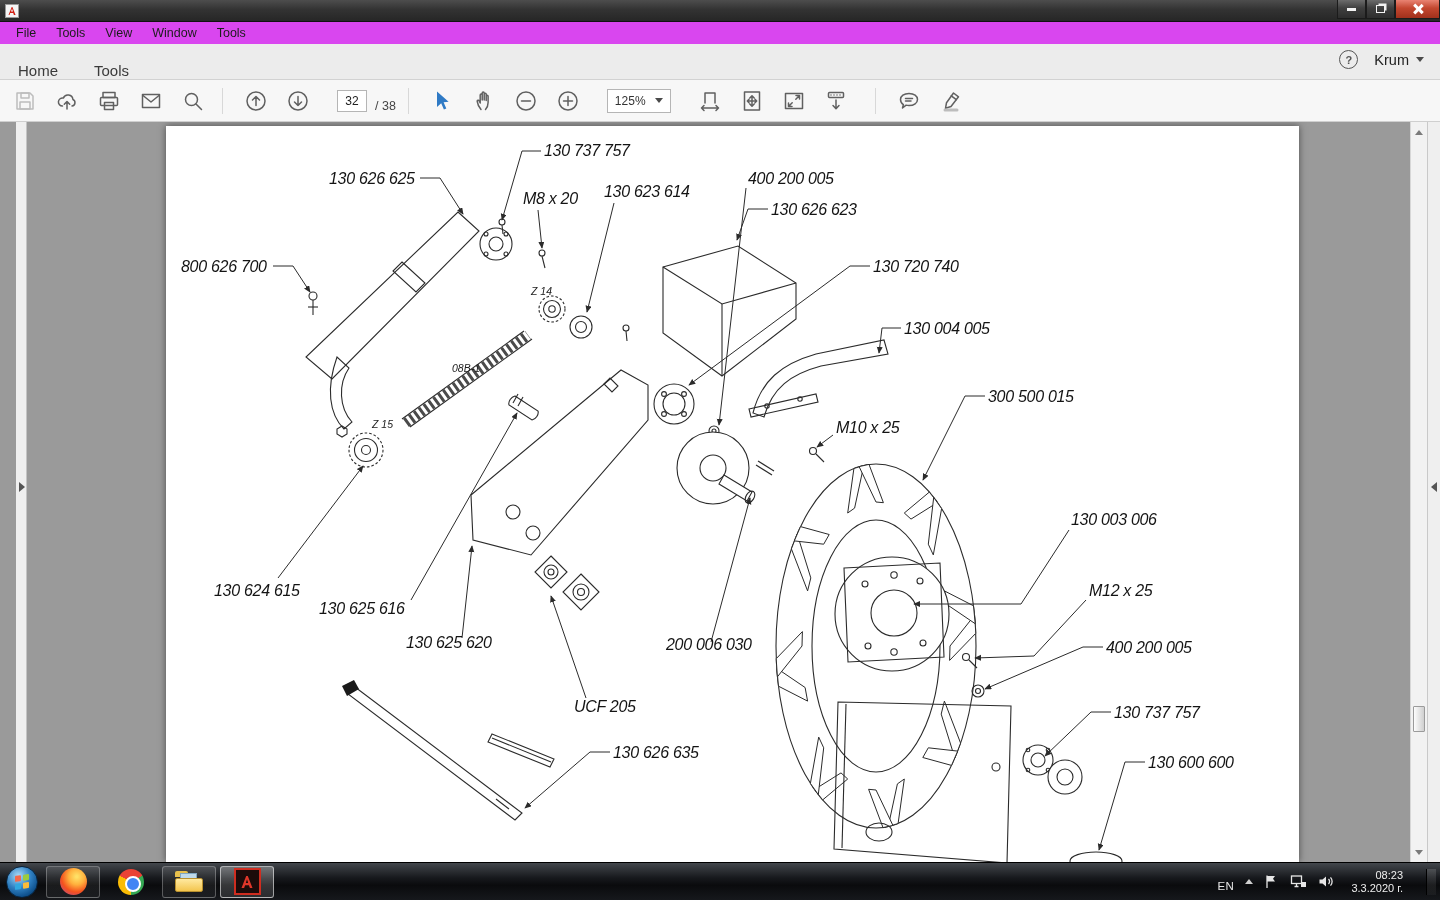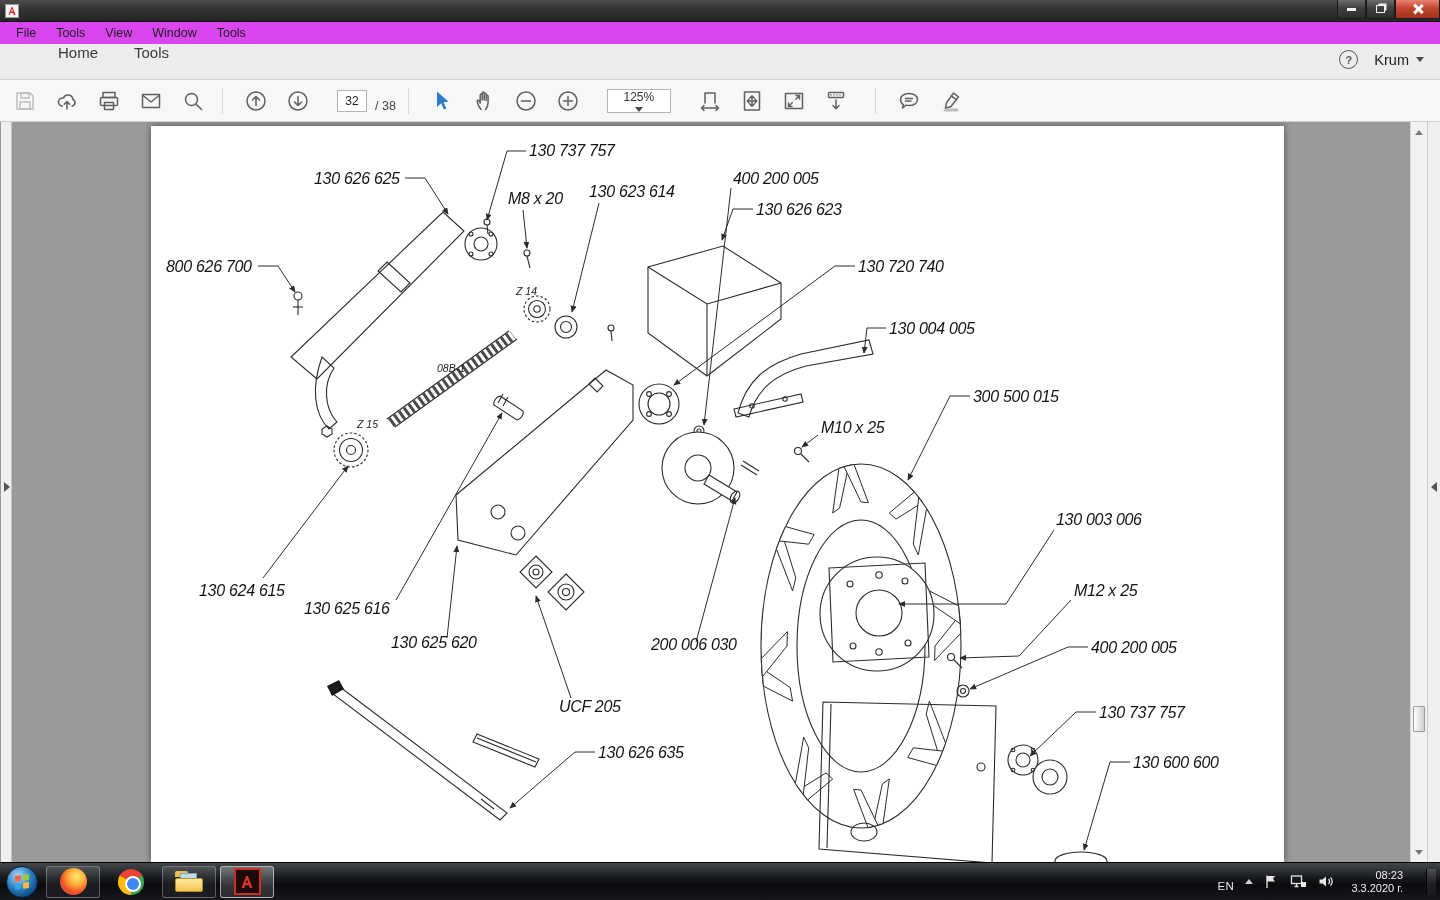--- a/index.html
+++ b/index.html
@@ -20,21 +20,21 @@
   .glyph-close::before,.glyph-close::after{ content:""; position:absolute; left:4px; top:-1px; width:2.5px; height:12px; background:#fff; }
   .glyph-close::before{ transform:rotate(45deg);} .glyph-close::after{ transform:rotate(-45deg);}
 
   
   .menubar { position:absolute; top:22px; left:0; right:0; height:22px; background:#d946ef;
     display:flex; padding-left:6px; font-size:12.5px; color:#1c1c1c; }
   .menu-item { padding:0 10px; height:100%; display:flex; align-items:center; }
 
   
   .tabbar { position:absolute; top:44px; left:0; right:0; height:36px; background:#ececec;
-    border-bottom:1px solid #d2d2d2; display:flex; align-items:flex-start; font-size:15px; color:#3a3a3a;padding-left:40px; }
+    border-bottom:1px solid #d2d2d2; display:flex; align-items:flex-end; font-size:15px; color:#3a3a3a; }
   .tab-plain { padding:0 4px; }
   .tab-home { margin-left:14px; } .tab-tools { margin-left:28px; }
   .doc-tab { margin-left:24px; height:36px; width:182px; background:#f7f7f7;
     border:1px solid #c9c9c9; border-bottom:none; display:flex; align-items:center; justify-content:center;
     gap:10px; font-size:13px; color:#444; position:relative; top:1px; }
   .doc-tab .close-x { color:#777; font-size:13px; line-height:1; padding:0 2px; }
   .top-right { position:absolute; right:16px; top:50px; display:flex; align-items:center; gap:16px; }
   .help-circle { width:19px; height:19px; border:1.6px solid #555; border-radius:50%;
     display:flex; align-items:center; justify-content:center; font-size:11px; color:#555; font-weight:bold; }
   .user-area { display:flex; align-items:center; gap:7px; font-size:14.5px; color:#222; }
@@ -42,27 +42,27 @@
 
   
   .toolbar { position:absolute; top:80px; left:0; right:0; height:42px; background:#f7f7f7;
     border-bottom:1px solid #cfcfcf; display:flex; align-items:center; padding-left:12px; }
   .tool-btn { width:26px; height:26px; margin-right:16px; display:flex; align-items:center; justify-content:center; }
   .tool-sep { width:1px; height:26px; background:#d8d8d8; margin:0 8px 0 0; }
   .page-box { width:30px; height:22px; border:1px solid #b5b5b5; background:#fff; text-align:center;
     font-size:12px; color:#222; margin:0 0 0 10px; padding:0; }
   .page-of { font-size:12.5px; color:#444; margin:10px 12px 0 8px; }
   .zoom-select { width:64px; height:24px; border:1px solid #b5b5b5; background:#fff; margin:0 26px 0 10px;
-    display:flex; align-items:center; justify-content:space-between; padding:0 7px; font-size:12px; color:#333;flex-direction:column; }
+    display:flex; align-items:center; justify-content:space-between; padding:0 7px; font-size:12px; color:#333; }
   svg.icon { stroke:#606060; fill:none; stroke-width:1.5; stroke-linecap:round; stroke-linejoin:round; }
   svg.icon.disabled { stroke:#bdbdbd; }
   svg.icon.blue-fill { fill:#2f7ac5; stroke:none; }
 
   
-  .content { position:absolute; top:122px; left:1px; right:0; height:740px; background:#9a9a9a; overflow:hidden; }
+  .content { position:absolute; top:122px; left:16px; right:0; height:740px; background:#9a9a9a; overflow:hidden; }
   .nav-strip-left { position:absolute; left:0; top:0; bottom:0; width:11px; background:#efefef; border-right:1px solid #c4c4c4; }
   .nav-arrow-right { position:absolute; left:3px; top:360px; width:0; height:0;
     border-top:5px solid transparent; border-bottom:5px solid transparent; border-left:6px solid #555; }
   .pane-strip-right { position:absolute; right:0; top:0; bottom:0; width:13px; background:#efefef; border-left:1px solid #c9c9c9; }
   .nav-arrow-left { position:absolute; right:3px; top:360px; width:0; height:0;
     border-top:5px solid transparent; border-bottom:5px solid transparent; border-right:6px solid #555; }
   .vscrollbar { position:absolute; right:13px; top:0; bottom:0; width:17px; background:#f2f2f2; border-left:1px solid #d7d7d7; }
   .sb-btn { position:absolute; left:0; width:16px; height:16px; display:flex; align-items:center; justify-content:center; }
   .sb-up { top:2px; } .sb-down { bottom:2px; }
   .tri-up { width:0; height:0; border-left:4px solid transparent; border-right:4px solid transparent; border-bottom:5px solid #7a7a7a; }

